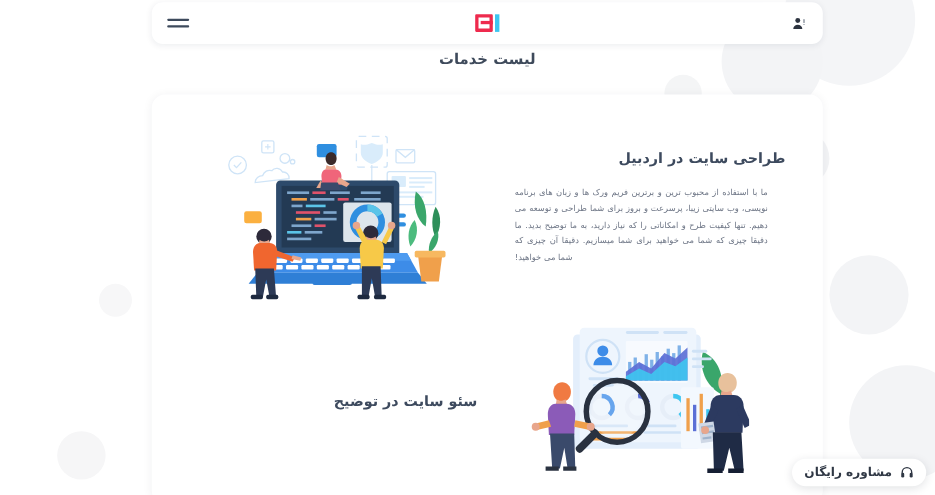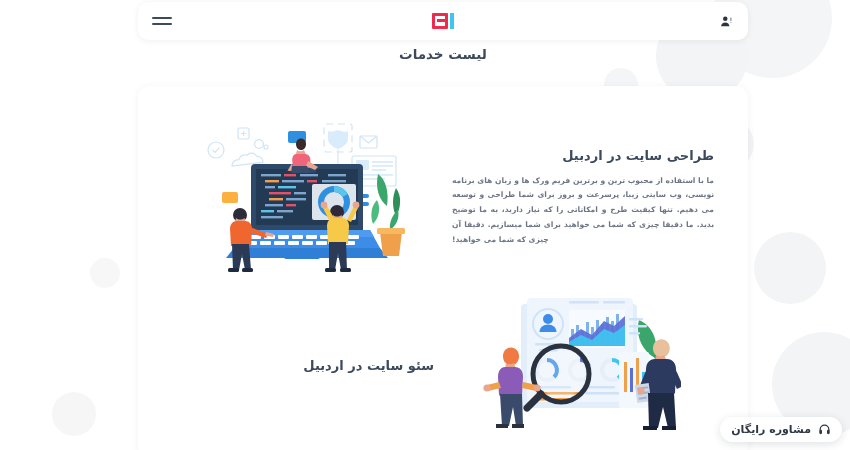--- a/index.html
+++ b/index.html
@@ -115,24 +115,23 @@
     font-size: 13px;
     font-weight: 700;
     color: #3d4a5e;
     margin: 0 0 11px 0;
   }
   .row-seo .svc-title { text-align: right; }
   .svc-body {
     font-size: 7.6px;
     line-height: 1.95;
     color: #6e7686;
-    margin: 0;
+    margin: 16px;
     text-align: justify;
     text-align-last: left;
-    font-weight: bold;
   }
   .row-seo .svc-body { text-align: justify; text-align-last: left; }
 
   
   .art1 { width: 210px; height: 168px; position: relative; }
   .art2 { width: 200px; height: 150px; position: relative; }
 
   
   #chat-widget {
     position: absolute;
@@ -343,21 +342,21 @@
             <path d="M180 118h22l-3 24h-16z" fill="#f0a04b"></path>
             <rect x="177" y="114" width="28" height="6" rx="1.5" fill="#f7b860"></rect>
           </g>
         </svg>
       </div>
     </div>
 
     <div class="service-row row-seo">
 
       <div class="svc-text">
-        <h2 class="svc-title">سئو سایت در اردبیل</h2>
+        <h2 class="svc-title">سئو سایت در توضیح</h2>
       </div>
 
       <div class="svc-art">
         <svg class="art2" viewBox="0 0 200 150" aria-hidden="true">
 
           <g>
             <path d="M158 24c14 6 20 22 16 38-13-7-20-23-16-38z" fill="#3aa66b"></path>
             <path d="M178 46c-6 12-6 26 0 36 7-10 8-24 0-36z" fill="#2e8f5a"></path>
           </g>
 

